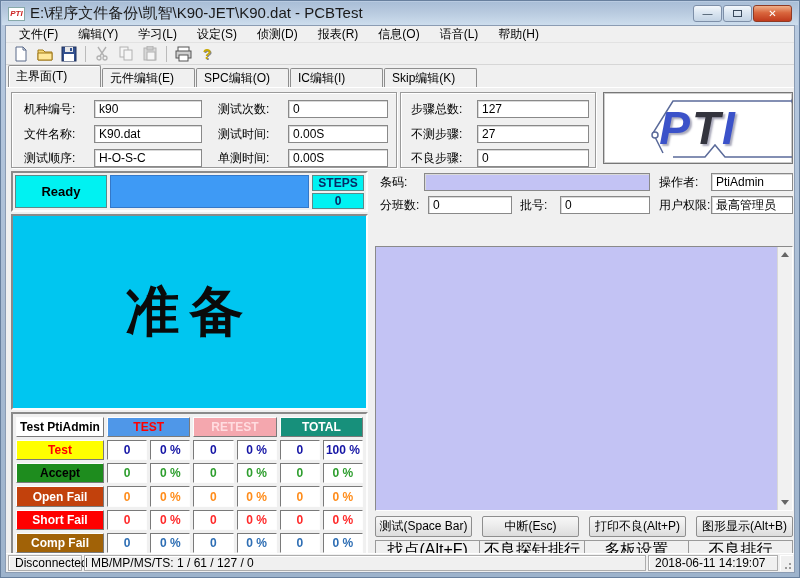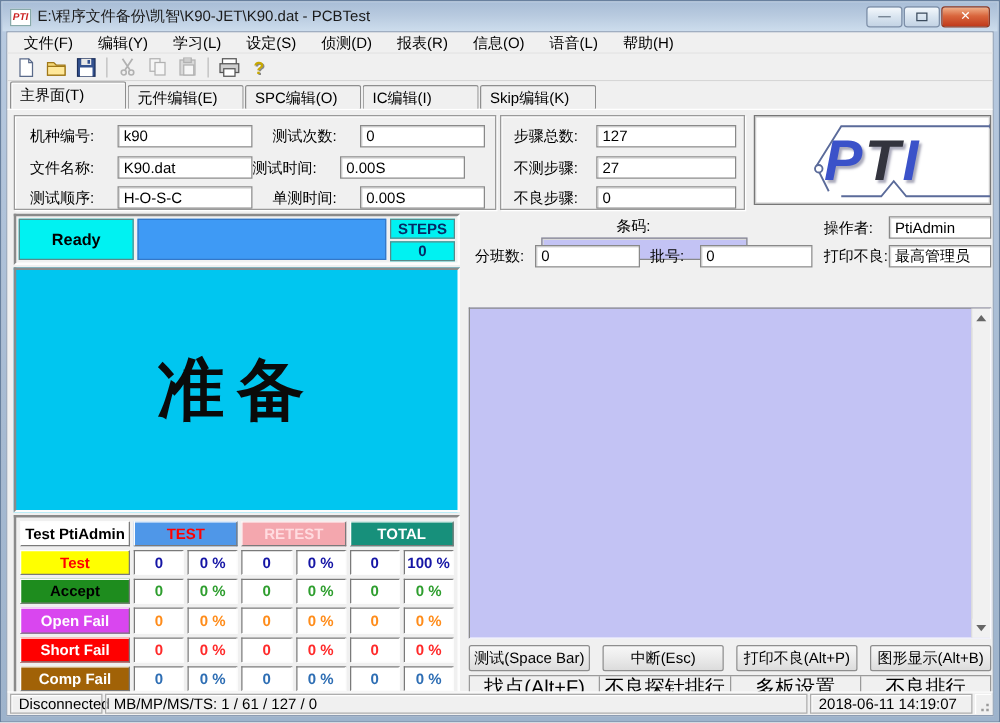--- a/index.html
+++ b/index.html
@@ -17,21 +17,21 @@
   #titlebar {
     position: absolute; left: 1px; top: 1px; right: 1px; height: 23px;
     display: flex; align-items: center; padding-left: 6px;
     background: linear-gradient(180deg, #a9bed7 0%, #b8cadf 45%, #cddded 100%);
   }
   .app-icon {
     width: 17px; height: 14px; background: #fff; border: 1px solid #8aa;
     color: #c22; font-weight: bold; font-style: italic; font-size: 8px;
     display: flex; align-items: center; justify-content: center; margin-right: 5px;
   }
-  .title-text { font-size: 12px; color: #1a1a1a; }
+  .title-text { font-size: 15px; color: #1a1a1a; }
   .win-controls { margin-left: auto; display: flex; gap: 1px; padding-right: 6px; }
   .win-btn {
     width: 29px; height: 17px; border: 1px solid #7d8fa8; border-radius: 3px;
     background: linear-gradient(180deg, #f4f8fc, #dbe6f1 45%, #c3d3e4);
     display: flex; align-items: center; justify-content: center;
     font-size: 10px; color: #3a4a5c; line-height: 1;
   }
   .win-btn.close {
     width: 39px;
     background: linear-gradient(180deg, #f0b08a, #d9663d 45%, #c03a1c);
@@ -278,21 +278,21 @@
       <div class="abs groupbox" style="left:5px; top:4px; width:386px; height:76px;">
         <div class="frow" style="left:12px; top:7px; width:366px;">
           <span class="flabel" style="width:70px;">机种编号:</span>
           <span style="width:108px;"><input class="finput" value="k90" style=""></span>
           <span class="flabel" style="width:70px; margin-left:16px;">测试次数:</span>
           <span style="width:100px;"><input class="finput" value="0" style=""></span>
         </div>
         <div class="frow" style="left:12px; top:32px; width:366px;">
           <span class="flabel" style="width:70px;">文件名称:</span>
           <span style="width:108px;"><input class="finput" value="K90.dat" style=""></span>
-          <span class="flabel" style="width:70px; ">测试时间:</span>
+          <span class="flabel" style="width:70px; margin-left:16px;">测试时间:</span>
           <span style="width:100px;"><input class="finput" value="0.00S" style=""></span>
         </div>
         <div class="frow" style="left:12px; top:56px; width:366px;">
           <span class="flabel" style="width:70px;">测试顺序:</span>
           <span style="width:108px;"><input class="finput" value="H-O-S-C" style=""></span>
           <span class="flabel" style="width:70px; margin-left:16px;">单测时间:</span>
           <span style="width:100px;"><input class="finput" value="0.00S" style=""></span>
         </div>
       </div>
 
@@ -325,38 +325,38 @@
 
       <div id="ready-strip" class="abs" style="left:5px; top:83px; width:357px; height:41px;">
         <div id="ready-btn">Ready</div>
         <div id="progress-bar"></div>
         <div id="steps-box">
           <div class="steps-cell">STEPS</div>
           <div class="steps-cell">0</div>
         </div>
       </div>
 
-      <div class="frow" style="left:374px; top:85px; width:270px;flex-direction:column;">
+      <div class="frow" style="left:374px; top:85px; width:270px;">
         <span class="flabel" style="width:44px;">条码:</span>
         <span style="flex:1;"><input class="finput lav-input" value="" style=""></span>
       </div>
       <div class="frow" style="left:653px; top:85px; width:134px;">
         <span class="flabel" style="width:52px;">操作者:</span>
         <span style="flex:1;"><input class="finput" value="PtiAdmin" style=""></span>
       </div>
       <div class="frow" style="left:374px; top:108px; width:132px;">
         <span class="flabel" style="width:48px;">分班数:</span>
         <span style="flex:1;"><input class="finput" value="0" style=""></span>
       </div>
       <div class="frow" style="left:514px; top:108px; width:130px;">
         <span class="flabel" style="width:40px;">批号:</span>
         <span style="flex:1;"><input class="finput" value="0" style=""></span>
       </div>
       <div class="frow" style="left:653px; top:108px; width:134px;">
-        <span class="flabel" style="width:52px;">打印不良:</span>
+        <span class="flabel" style="width:52px;">用户权限:</span>
         <span style="flex:1;"><input class="finput" value="最高管理员" style=""></span>
       </div>
 
       <div id="display-panel" class="abs" style="left:5px; top:126px; width:357px; height:196px;">
         <span id="display-text">准备</span>
       </div>
 
       <div id="result-list" class="abs" style="left:369px; top:158px; width:418px; height:265px;">
         <div class="list-body"></div>
         <div class="scrollbar">
@@ -384,21 +384,21 @@
         <div class="st-cell st-val" style="color: rgb(21, 21, 165);">100 %</div>
 
         <div class="st-cell st-label" style="background-color: rgb(30, 140, 30); color: rgb(0, 0, 0);">Accept</div>
         <div class="st-cell st-val" style="color: rgb(46, 158, 46);">0</div>
         <div class="st-cell st-val" style="color: rgb(46, 158, 46);">0 %</div>
         <div class="st-cell st-val" style="color: rgb(46, 158, 46);">0</div>
         <div class="st-cell st-val" style="color: rgb(46, 158, 46);">0 %</div>
         <div class="st-cell st-val" style="color: rgb(46, 158, 46);">0</div>
         <div class="st-cell st-val" style="color: rgb(46, 158, 46);">0 %</div>
 
-        <div class="st-cell st-label" style="background-color: #d946ef; color: rgb(255, 255, 255);">Open Fail</div>
+        <div class="st-cell st-label" style="background-color: #c2410c; color: rgb(255, 255, 255);">Open Fail</div>
         <div class="st-cell st-val" style="color: rgb(255, 140, 26);">0</div>
         <div class="st-cell st-val" style="color: rgb(255, 140, 26);">0 %</div>
         <div class="st-cell st-val" style="color: rgb(255, 140, 26);">0</div>
         <div class="st-cell st-val" style="color: rgb(255, 140, 26);">0 %</div>
         <div class="st-cell st-val" style="color: rgb(255, 140, 26);">0</div>
         <div class="st-cell st-val" style="color: rgb(255, 140, 26);">0 %</div>
 
         <div class="st-cell st-label" style="background-color: rgb(255, 0, 0); color: rgb(255, 255, 255);">Short Fail</div>
         <div class="st-cell st-val" style="color: rgb(255, 42, 42);">0</div>
         <div class="st-cell st-val" style="color: rgb(255, 42, 42);">0 %</div>

